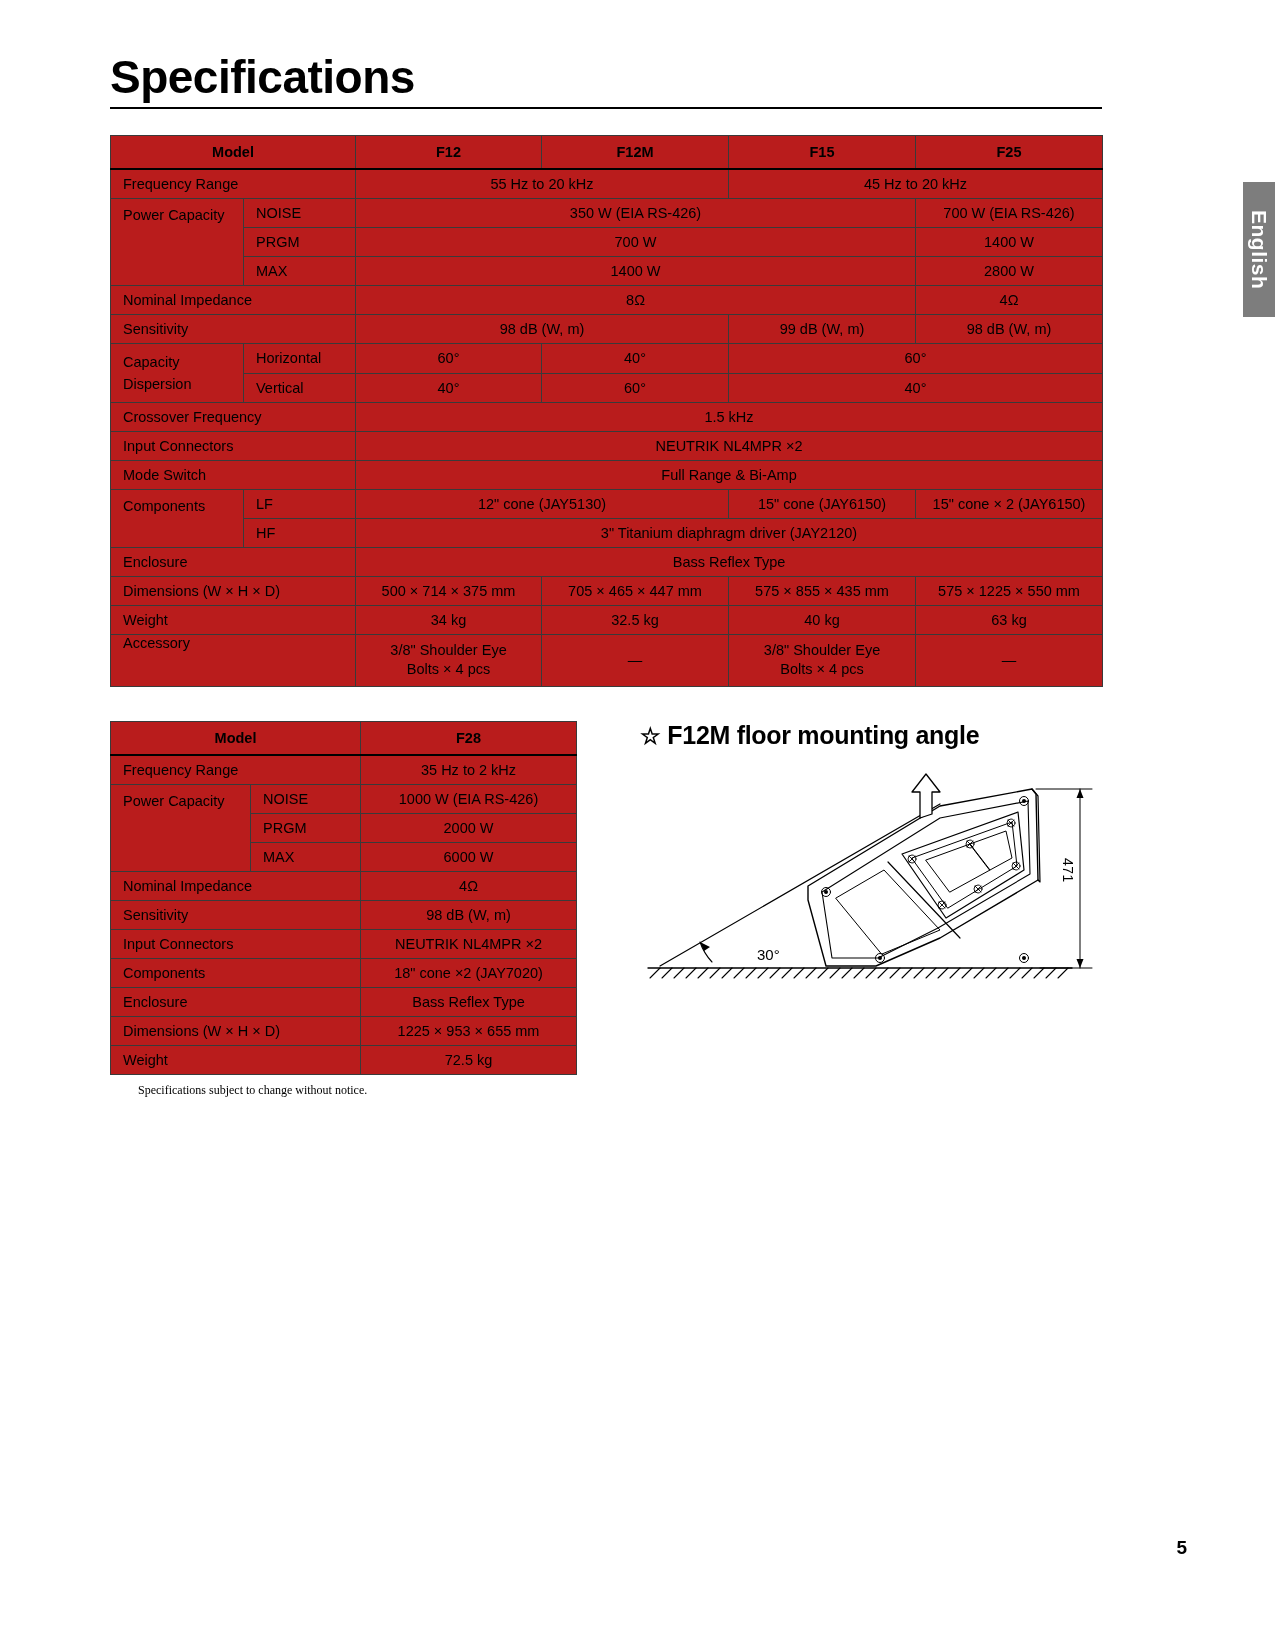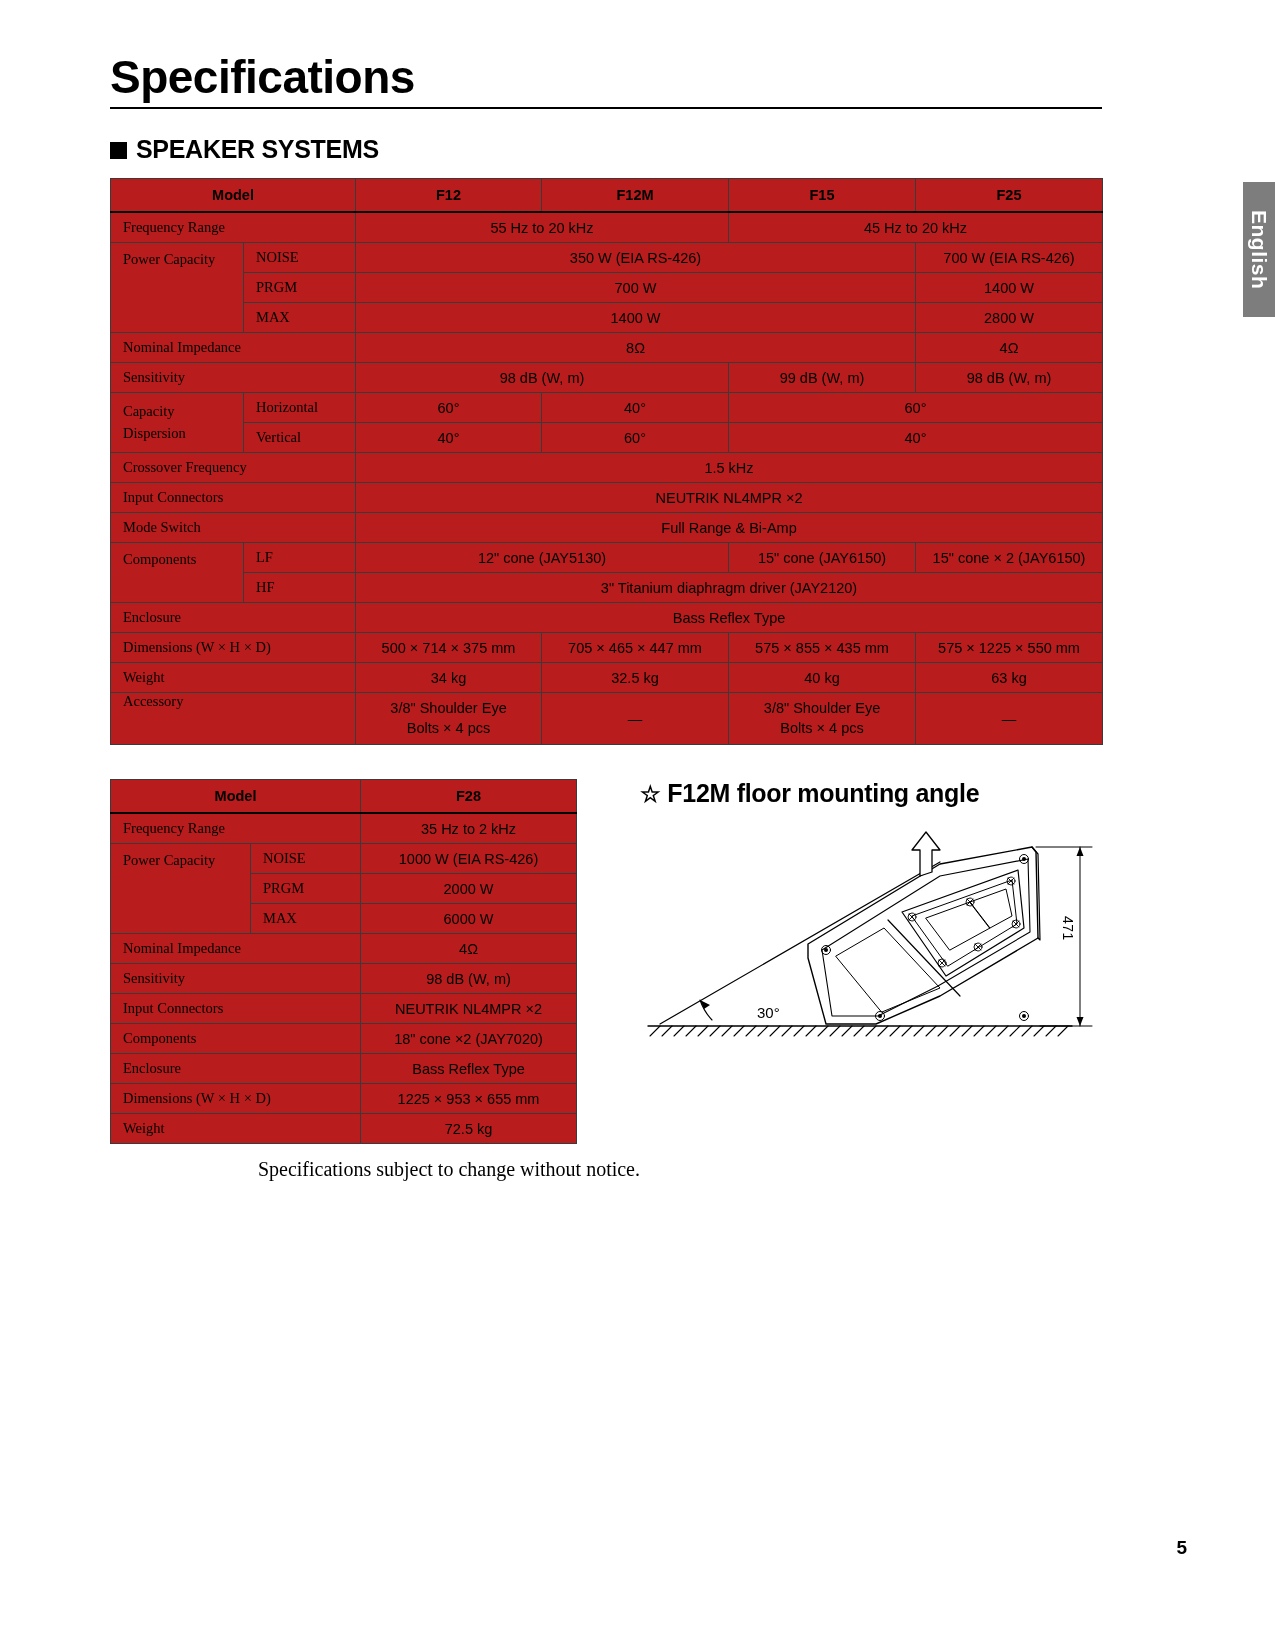--- a/index.html
+++ b/index.html
@@ -82,21 +82,20 @@
   table.spec td, table.spec th {
     border: 1px solid #3a3a3a;
     padding: 6px 8px;
     vertical-align: middle;
     font-weight: normal;
     height: 15px;
   }
   table.spec .lbl {
     text-align: left;
     padding-left: 12px;
-    font-family: Liberation Serif, serif;
   }
   table.spec .ctr {
     text-align: center;
   }
   table.spec thead td {
     font-weight: bold;
     text-align: center;
     padding: 8px 8px;
     border-bottom: 2.5px solid #000;
   }
@@ -124,24 +123,23 @@
     display: flex;
     align-items: flex-start;
   }
   .lower-left { width: 530px; }
   .lower-right {
     width: 462px;
     position: relative;
   }
   .footnote {
     font-family: "Liberation Serif", serif;
-    font-size: 20px;
-    margin-top: 14px;
+    font-size: 12px;
+    margin-top: 8px;
     padding-left: 28px;
-    text-align: right;
   }
 
   
   .diagram-wrap {
     position: relative;
     width: 462px;
     height: 230px;
     margin-top: 20px;
   }
   .diagram-wrap svg { display: block; }
@@ -189,24 +187,20 @@
 
   <div class="english-tab">
     <span>English</span>
   </div>
 
   <div class="content">
 
     <div class="page-title">Specifications</div>
     <div class="title-rule"></div>
 
-    <div class="section-head">
-      <span class="bullet-square"></span>
-      <span>SPEAKER SYSTEMS</span>
-    </div>
 
     <table class="spec" id="speaker-table">
       <colgroup>
         <col class="c-label">
           <col class="c-sublabel">
           <col class="c-f12">
           <col class="c-f12m">
           <col class="c-f15">
           <col class="c-f25">
       </colgroup>

